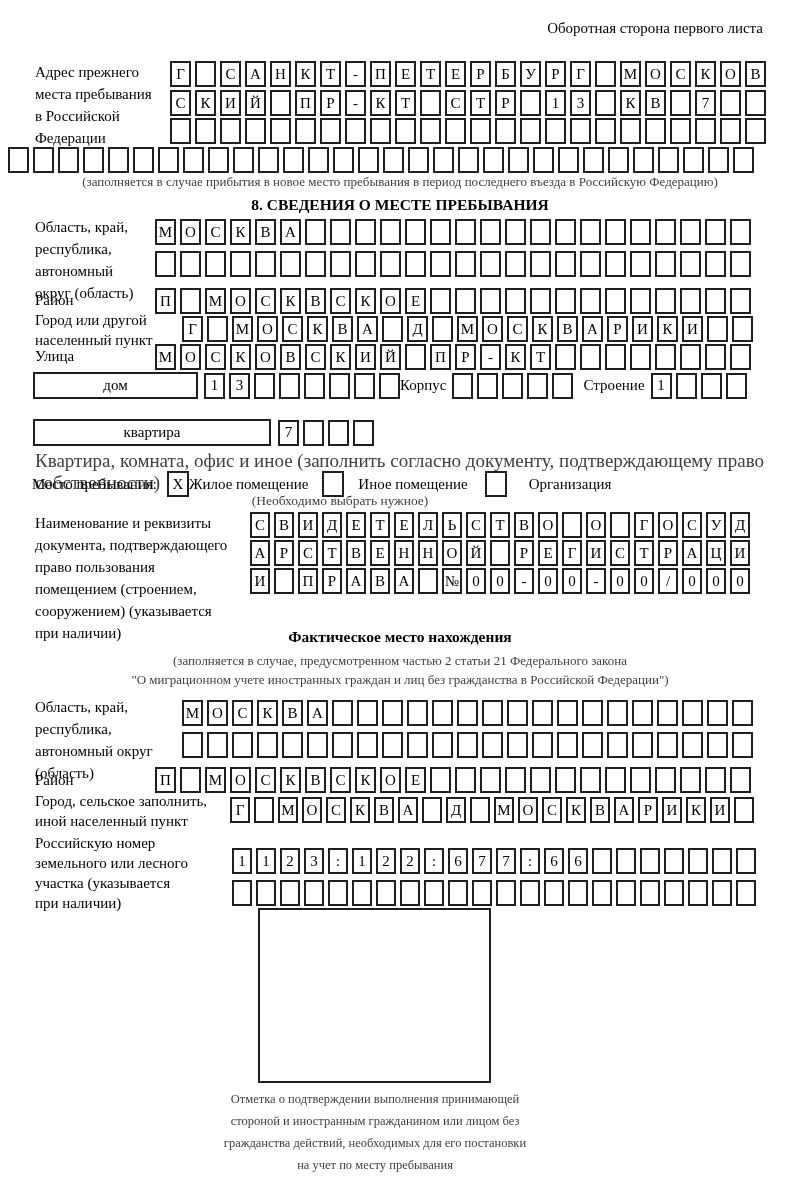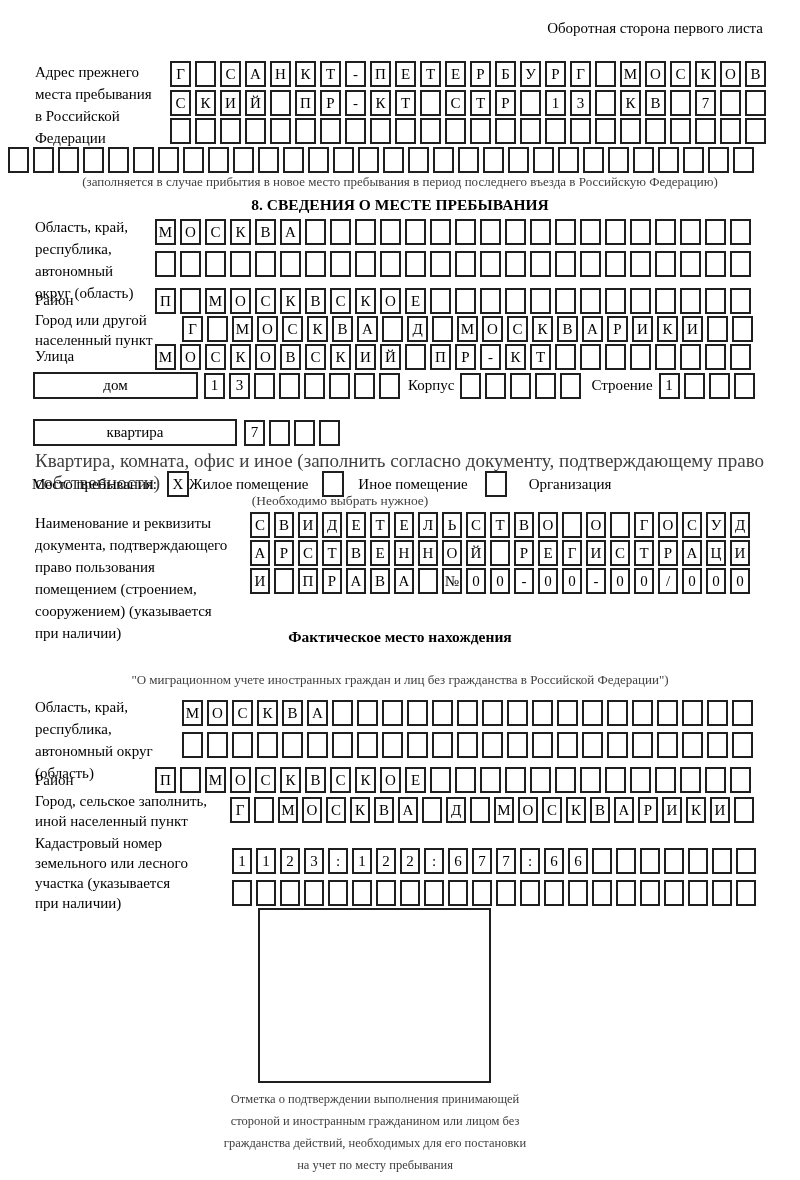--- a/index.html
+++ b/index.html
@@ -293,39 +293,39 @@
     <div class="cells" style="margin-left:6px;">
         <span class="cell">1</span>
         <span class="cell">3</span>
         <span class="cell"></span>
         <span class="cell"></span>
         <span class="cell"></span>
         <span class="cell"></span>
         <span class="cell"></span>
         <span class="cell"></span>
       </div>
-    <div style="margin-left:8px;font-size:15px;">Корпус</div>
+    <div style="margin-left:0;font-size:15px;">Корпус</div>
     <div class="cells" style="margin-left:6px;">
         <span class="cell"></span>
         <span class="cell"></span>
         <span class="cell"></span>
         <span class="cell"></span>
         <span class="cell"></span>
       </div>
     <div style="margin-left:10px;font-size:15px;">Строение</div>
     <div class="cells" style="margin-left:6px;">
         <span class="cell">1</span>
         <span class="cell"></span>
         <span class="cell"></span>
         <span class="cell"></span>
       </div>
   </div>
 
   <div class="abs inlinerow" style="left:33px;top:419px;">
-    <div class="wbox" style="width:204px;">квартира</div>
+    <div class="wbox" style="width:238px;">квартира</div>
     <div class="cells" style="margin-left:7px;">
         <span class="cell">7</span>
         <span class="cell"></span>
         <span class="cell"></span>
         <span class="cell"></span>
       </div>
   </div>
   <div class="abs note" style="left:35px;top:450px;font-size:19px;">Квартира, комната, офис и иное (заполнить согласно документу, подтверждающему право собственности)</div>
 
   <div class="abs inlinerow" style="left:32px;top:471px;">
@@ -409,20 +409,21 @@
       <span class="cell">-</span>
       <span class="cell">0</span>
       <span class="cell">0</span>
       <span class="cell">/</span>
       <span class="cell">0</span>
       <span class="cell">0</span>
       <span class="cell">0</span>
     </div>
 
   <div class="abs title center" style="top:628px;">Фактическое место нахождения</div>
+  <div class="abs note center" style="top:653px;">(заполняется в случае, предусмотренном частью 2 статьи 21 Федерального закона</div>
   <div class="abs note center" style="top:672px;">"О миграционном учете иностранных граждан и лиц без гражданства в Российской Федерации")</div>
 
   <div class="abs lbl" style="left:35px;top:696px;width:150px;">Область, край,
 республика,
 автономный округ
 (область)</div>
   <div class="abs cells" style="left:182px;top:700px;">
       <span class="cell">М</span>
       <span class="cell">О</span>
       <span class="cell">С</span>
@@ -521,21 +522,21 @@
       <span class="cell">К</span>
       <span class="cell">В</span>
       <span class="cell">А</span>
       <span class="cell">Р</span>
       <span class="cell">И</span>
       <span class="cell">К</span>
       <span class="cell">И</span>
       <span class="cell"></span>
     </div>
 
-  <div class="abs lbl" style="left:35px;top:833px;width:190px;line-height:20px;">Кадастровый номер
+  <div class="abs lbl" style="left:35px;top:833px;width:190px;line-height:20px;">Российскую номер
 земельного или лесного
 участка (указывается
 при наличии)</div>
   <div class="abs cells cw20" style="left:232px;top:848px;">
       <span class="cell">1</span>
       <span class="cell">1</span>
       <span class="cell">2</span>
       <span class="cell">3</span>
       <span class="cell">:</span>
       <span class="cell">1</span>

